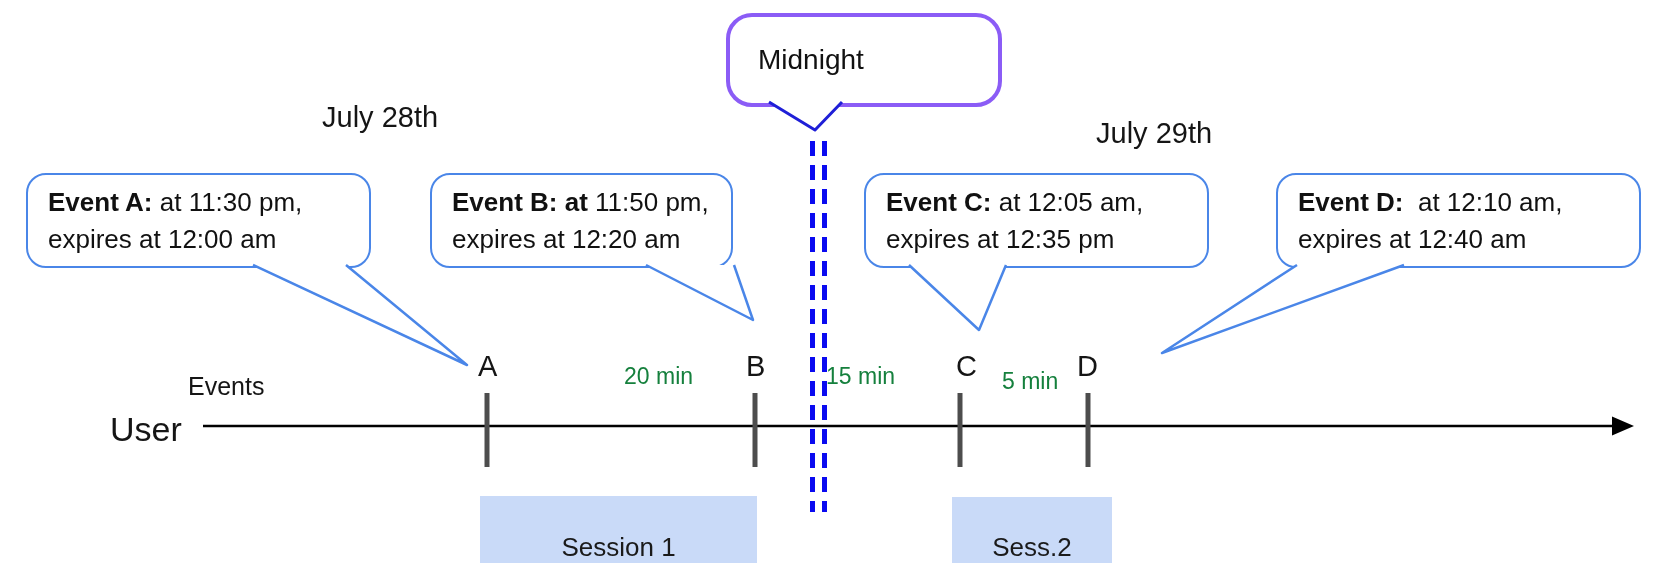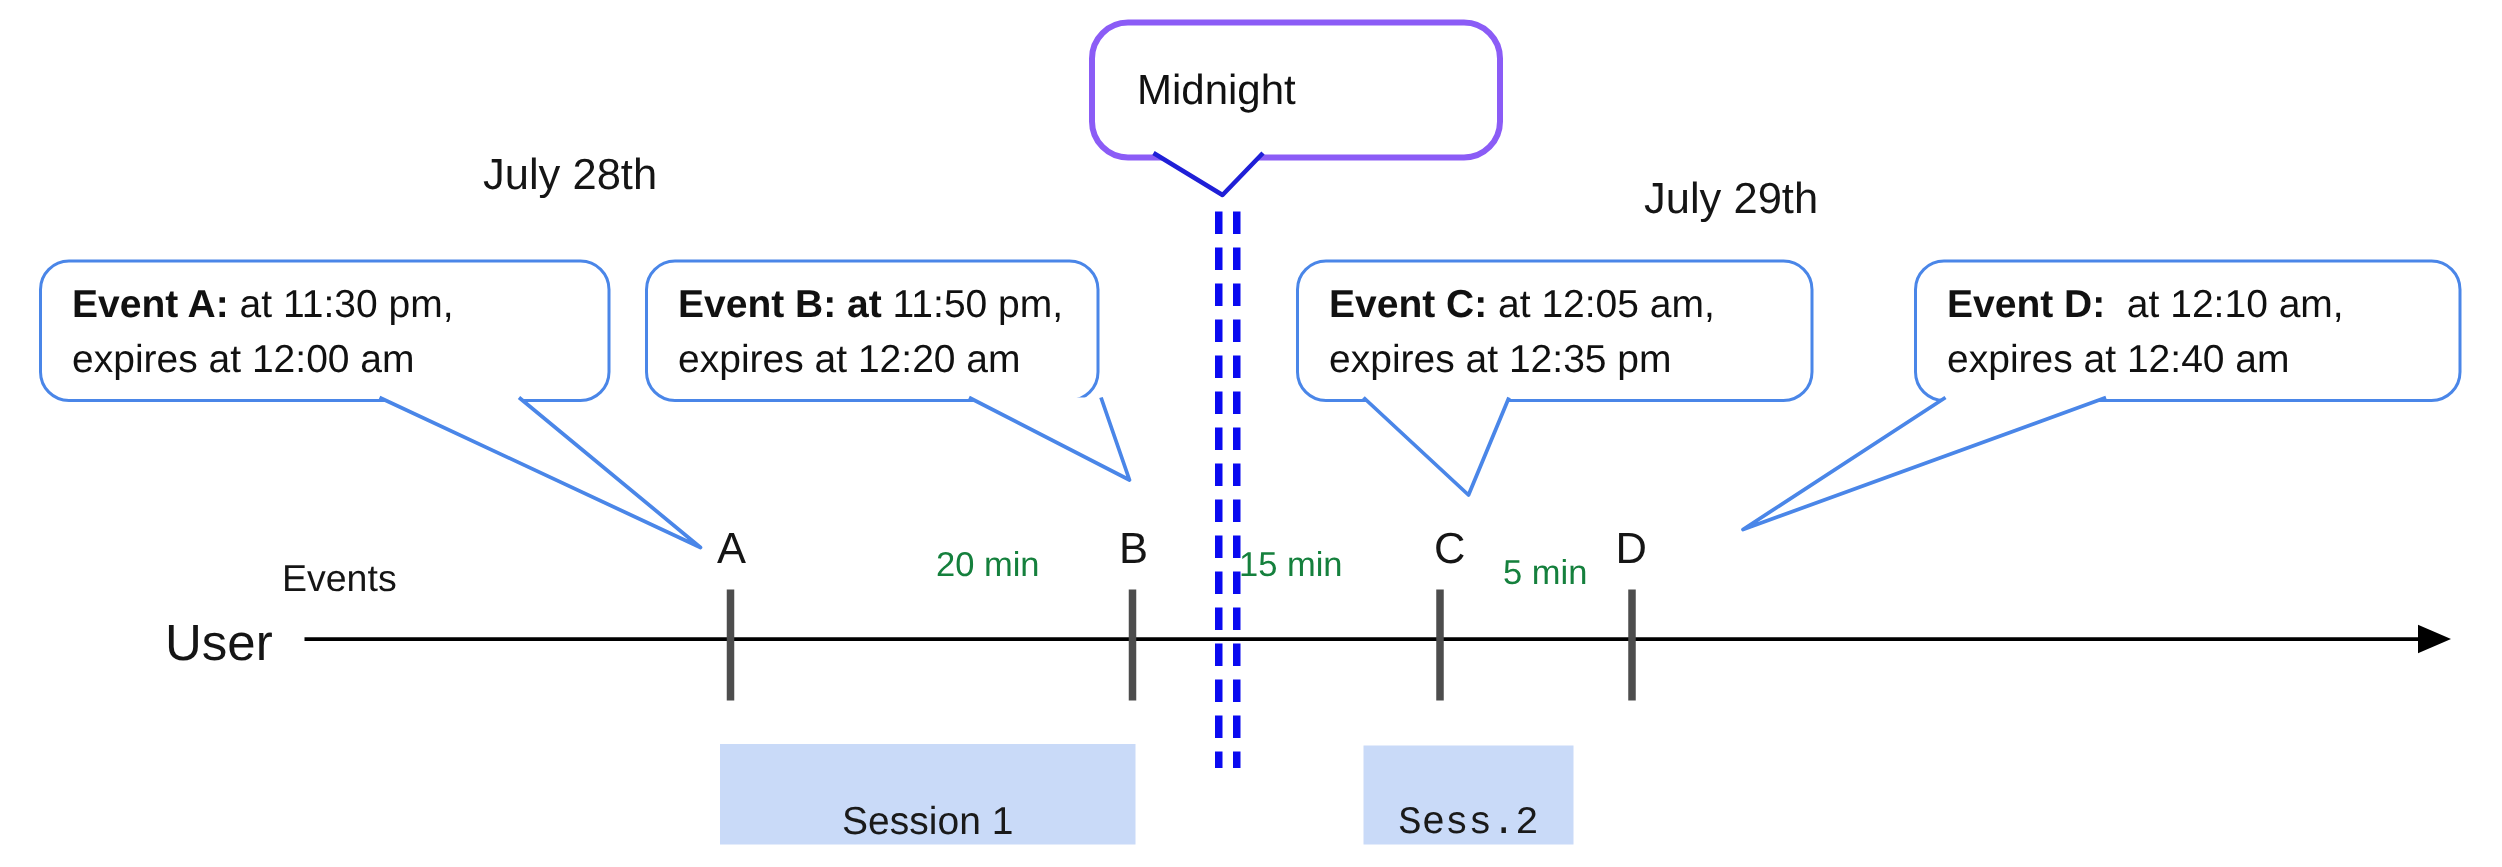--- a/index.html
+++ b/index.html
@@ -60,21 +60,21 @@
 
 <div id="canvas">
 
   <div class="abs date-label" style="left:322px;top:101px;">July 28th</div>
   <div class="abs date-label" style="left:1096px;top:117px;">July 29th</div>
 
   <div class="abs midnight-bubble" style="left:726px;top:13px;width:276px;height:94px;">
     <span>Midnight</span>
   </div>
 
-  <div class="abs callout" style="left:26px;top:173px;width:381px;height:95px;">
+  <div class="abs callout" style="left:26px;top:173px;width:345px;height:95px;">
     <div class="c-line"><span class="b">Event A:</span><span> at 11:30 pm,</span></div>
     <div class="c-line">expires at 12:00 am</div>
   </div>
 
   <div class="abs callout" style="left:430px;top:173px;width:303px;height:95px;">
     <div class="c-line"><span class="b">Event B: at</span><span> 11:50 pm,</span></div>
     <div class="c-line">expires at 12:20 am</div>
   </div>
 
   <div class="abs callout" style="left:864px;top:173px;width:345px;height:95px;">
@@ -95,21 +95,21 @@
   <div class="abs tick-label" style="left:956px;top:350px;">C</div>
   <div class="abs tick-label" style="left:1077px;top:350px;">D</div>
 
   <div class="abs small-label" style="left:624px;top:363px;">20 min</div>
   <div class="abs small-label" style="left:826px;top:363px;">15 min</div>
   <div class="abs small-label" style="left:1002px;top:368px;">5 min</div>
 
   <div class="abs session-box" style="left:480px;top:496px;width:277px;height:67px;">
     <span>Session 1</span>
   </div>
-  <div class="abs session-box" style="left:909px;top:497px;width:140px;height:66px;font-family:Liberation Mono, monospace;">
+  <div class="abs session-box" style="left:952px;top:497px;width:160px;height:66px;">
     <span>Sess.2</span>
   </div>
 
   <svg id="shapes" width="1668" height="578" viewBox="0 0 1668 578">
 
     <line x1="812.5" y1="141" x2="812.5" y2="512" stroke="#0a0af0" stroke-width="5" stroke-dasharray="15 9"></line>
     <line x1="824.5" y1="141" x2="824.5" y2="512" stroke="#0a0af0" stroke-width="5" stroke-dasharray="15 9"></line>
 
     <line x1="203" y1="426" x2="1614" y2="426" stroke="#000" stroke-width="2.5"></line>
     <polygon points="1612,416.5 1634,426 1612,435.5" fill="#000"></polygon>

